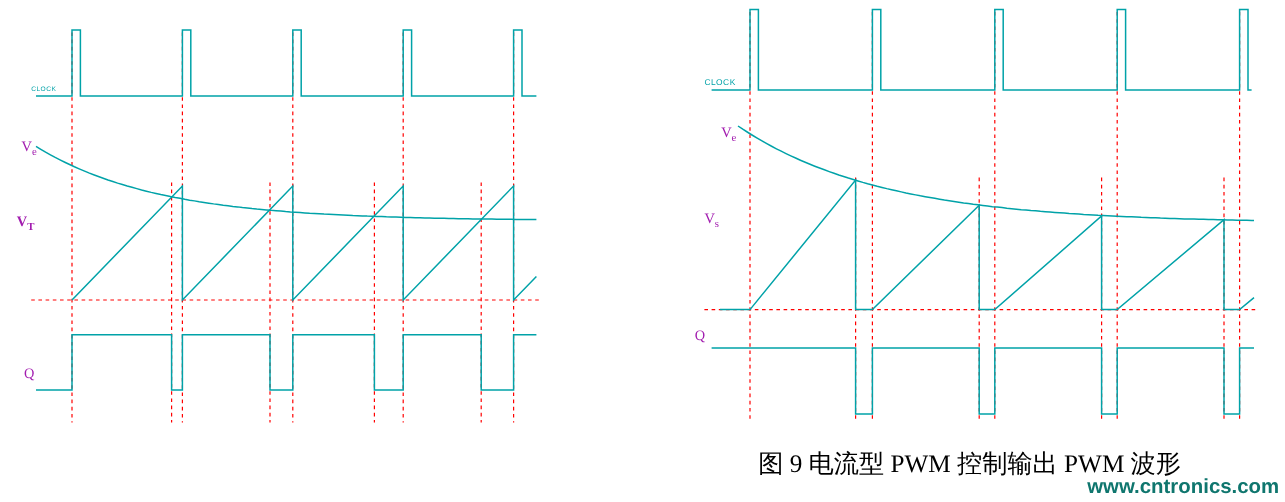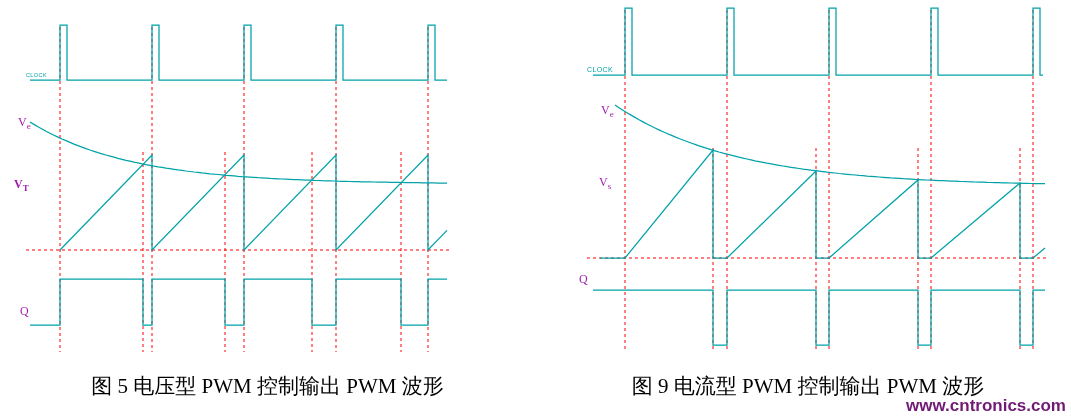--- a/index.html
+++ b/index.html
@@ -5,21 +5,21 @@
   html,body{margin:0;padding:0;background:#ffffff;}
   .canvas{position:relative;width:1071px;height:418px;background:#fff;overflow:hidden;font-family:"Liberation Serif",serif;}
   .panel{position:absolute;top:0;height:360px;}
   #panel0{left:0;width:535px;}
   #panel1{left:545px;width:526px;}
   .wave-svg{position:absolute;left:0;top:0;display:block;}
   .lbl{position:absolute;color:#a21caf;font-size:12px;line-height:1;font-family:"Liberation Serif",serif;}
   .clock-lbl{color:#00A2A8;font-family:"Liberation Sans",sans-serif;letter-spacing:0.4px;}
   .sig-lbl sub{font-size:9px;}
   .caption{position:absolute;left:0;right:0;top:372px;text-align:center;font-size:21px;color:#000000;font-family:"Liberation Serif",serif;white-space:nowrap;}
-  .watermark{position:absolute;right:5px;bottom:2px;font-size:17px;font-weight:bold;color:#701a75;font-family:"Liberation Sans",sans-serif;margin-top:28px;}
+  .watermark{position:absolute;right:5px;bottom:2px;font-size:17px;font-weight:bold;color:#0f766e;font-family:"Liberation Sans",sans-serif;margin-top:28px;}
 </style>
 </head>
 <body>
 
 <div class="canvas">
 
   <div class="panel" id="panel0">
     <svg class="wave-svg" width="535" height="360">
         <line x1="60" y1="27" x2="60" y2="352" stroke="#FF0000" stroke-width="1" stroke-dasharray="3 3"></line>
         <line x1="152" y1="27" x2="152" y2="352" stroke="#FF0000" stroke-width="1" stroke-dasharray="3 3"></line>
@@ -33,21 +33,20 @@
         <line x1="26" y1="250" x2="450" y2="250" stroke="#FF0000" stroke-width="1" stroke-dasharray="3 3"></line>
         <path d="M30,80 H60 V25 h7 V80 H152 V25 h7 V80 H244 V25 h7 V80 H336 V25 h7 V80 H428 V25 h7 V80 H447" fill="none" stroke="#00A2A8" stroke-width="1.25"></path>
         <path d="M30,122 L34,124.4 L38,126.8 L42,129.0 L46,131.2 L50,133.2 L54,135.2 L58,137.1 L62,139.0 L66,140.7 L70,142.4 L74,144.1 L78,145.6 L82,147.1 L86,148.6 L90,150.0 L94,151.3 L98,152.6 L102,153.8 L106,155.0 L110,156.1 L114,157.2 L118,158.3 L122,159.3 L126,160.3 L130,161.2 L134,162.1 L138,162.9 L142,163.8 L146,164.6 L150,165.3 L154,166.1 L158,166.8 L162,167.4 L166,168.1 L170,168.7 L174,169.3 L178,169.9 L182,170.4 L186,171.0 L190,171.5 L194,172.0 L198,172.4 L202,172.9 L206,173.3 L210,173.8 L214,174.2 L218,174.5 L222,174.9 L226,175.3 L230,175.6 L234,175.9 L238,176.3 L242,176.6 L246,176.8 L250,177.1 L254,177.4 L258,177.7 L262,177.9 L266,178.1 L270,178.4 L274,178.6 L278,178.8 L282,179.0 L286,179.2 L290,179.4 L294,179.6 L298,179.7 L302,179.9 L306,180.1 L310,180.2 L314,180.4 L318,180.5 L322,180.7 L326,180.8 L330,180.9 L334,181.0 L338,181.2 L342,181.3 L346,181.4 L350,181.5 L354,181.6 L358,181.7 L362,181.8 L366,181.8 L370,181.9 L374,182.0 L378,182.1 L382,182.2 L386,182.2 L390,182.3 L394,182.4 L398,182.4 L402,182.5 L406,182.6 L410,182.6 L414,182.7 L418,182.7 L422,182.8 L426,182.8 L430,182.9 L434,182.9 L438,183.0 L442,183.0 L446,183.0 L447,183.0" fill="none" stroke="#00A2A8" stroke-width="1.25"></path>
         <path d="M60,250 L152,155.0 V250 L244,155.0 V250 L336,155.0 V250 L428,155.0 V250 L447,230.4" fill="none" stroke="#00A2A8" stroke-width="1.25"></path>
         <path d="M30,325 H60 V279 H143 V325 H152 V279 H225 V325 H244 V279 H312 V325 H336 V279 H401 V325 H428 V279 H447" fill="none" stroke="#00A2A8" stroke-width="1.25"></path>
       </svg>
     <span class="lbl clock-lbl" style="left:26px;top:73px;font-size:5.5px;">CLOCK</span>
     <span class="lbl sig-lbl" style="left:18px;top:116px;"><span>V</span><sub>e</sub></span>
     <span class="lbl sig-lbl" style="left:14px;top:178px;font-weight:bold;"><span>V</span><sub>T</sub></span>
     <span class="lbl" style="left:20px;top:305px;">Q</span>
-    <div class="caption">图 5  电压型 PWM 控制输出 PWM 波形</div>
   </div>
 
   <div class="panel" id="panel1">
     <svg class="wave-svg" width="526" height="360">
         <line x1="80" y1="10" x2="80" y2="352" stroke="#FF0000" stroke-width="1" stroke-dasharray="3 3"></line>
         <line x1="182" y1="10" x2="182" y2="352" stroke="#FF0000" stroke-width="1" stroke-dasharray="3 3"></line>
         <line x1="284" y1="10" x2="284" y2="352" stroke="#FF0000" stroke-width="1" stroke-dasharray="3 3"></line>
         <line x1="386" y1="10" x2="386" y2="352" stroke="#FF0000" stroke-width="1" stroke-dasharray="3 3"></line>
         <line x1="488" y1="10" x2="488" y2="352" stroke="#FF0000" stroke-width="1" stroke-dasharray="3 3"></line>
         <line x1="168" y1="148" x2="168" y2="352" stroke="#FF0000" stroke-width="1" stroke-dasharray="3 3"></line>
@@ -55,19 +54,19 @@
         <line x1="373" y1="148" x2="373" y2="352" stroke="#FF0000" stroke-width="1" stroke-dasharray="3 3"></line>
         <line x1="475" y1="148" x2="475" y2="352" stroke="#FF0000" stroke-width="1" stroke-dasharray="3 3"></line>
         <line x1="42" y1="258" x2="502" y2="258" stroke="#FF0000" stroke-width="1" stroke-dasharray="3 3"></line>
         <path d="M48,75 H80 V8 h7 V75 H182 V8 h7 V75 H284 V8 h7 V75 H386 V8 h7 V75 H488 V8 h7 V75 H498" fill="none" stroke="#00A2A8" stroke-width="1.25"></path>
         <path d="M70,105 L74,107.7 L78,110.2 L82,112.7 L86,115.1 L90,117.4 L94,119.7 L98,121.9 L102,124.0 L106,126.0 L110,128.0 L114,129.9 L118,131.7 L122,133.5 L126,135.2 L130,136.9 L134,138.5 L138,140.0 L142,141.5 L146,143.0 L150,144.4 L154,145.8 L158,147.1 L162,148.4 L166,149.6 L170,150.8 L174,152.0 L178,153.1 L182,154.1 L186,155.2 L190,156.2 L194,157.2 L198,158.1 L202,159.0 L206,159.9 L210,160.8 L214,161.6 L218,162.4 L222,163.2 L226,163.9 L230,164.6 L234,165.3 L238,166.0 L242,166.7 L246,167.3 L250,167.9 L254,168.5 L258,169.1 L262,169.6 L266,170.2 L270,170.7 L274,171.2 L278,171.7 L282,172.2 L286,172.6 L290,173.0 L294,173.5 L298,173.9 L302,174.3 L306,174.7 L310,175.0 L314,175.4 L318,175.7 L322,176.1 L326,176.4 L330,176.7 L334,177.0 L338,177.3 L342,177.6 L346,177.9 L350,178.1 L354,178.4 L358,178.7 L362,178.9 L366,179.1 L370,179.4 L374,179.6 L378,179.8 L382,180.0 L386,180.2 L390,180.4 L394,180.6 L398,180.7 L402,180.9 L406,181.1 L410,181.2 L414,181.4 L418,181.5 L422,181.7 L426,181.8 L430,182.0 L434,182.1 L438,182.2 L442,182.4 L446,182.5 L450,182.6 L454,182.7 L458,182.8 L462,182.9 L466,183.0 L470,183.1 L474,183.2 L478,183.3 L482,183.4 L486,183.5 L490,183.6 L494,183.6 L498,183.7 L500,183.7" fill="none" stroke="#00A2A8" stroke-width="1.25"></path>
         <path d="M55,258 H80 L168,150 V258 H182 L271,171 V258 H284 L373,180 V258 H386 L475,183 V258 H488 L500,248" fill="none" stroke="#00A2A8" stroke-width="1.25"></path>
         <path d="M48,290 H168 V345 H182 V290 H271 V345 H284 V290 H373 V345 H386 V290 H475 V345 H488 V290 H500" fill="none" stroke="#00A2A8" stroke-width="1.25"></path>
       </svg>
     <span class="lbl clock-lbl" style="left:42px;top:66px;font-size:7px;">CLOCK</span>
     <span class="lbl sig-lbl" style="left:56px;top:104px;"><span>V</span><sub>e</sub></span>
-    <span class="lbl sig-lbl" style="left:54px;top:176px;"><span>V</span><sub>s</sub></span>
+    <span class="lbl sig-lbl" style="left:42px;top:176px;"><span>V</span><sub>s</sub></span>
     <span class="lbl" style="left:34px;top:273px;">Q</span>
     <div class="caption">图 9  电流型 PWM 控制输出 PWM 波形</div>
   </div>
 
   <div class="watermark">www.cntronics.com</div>
 </div>
 
 </body></html>

